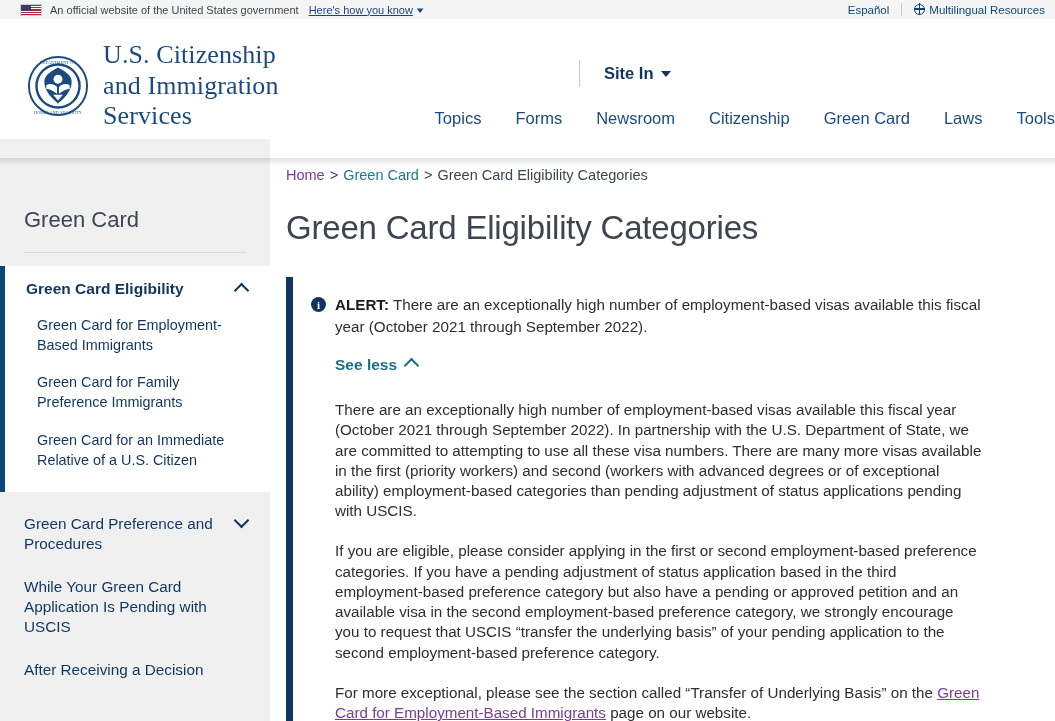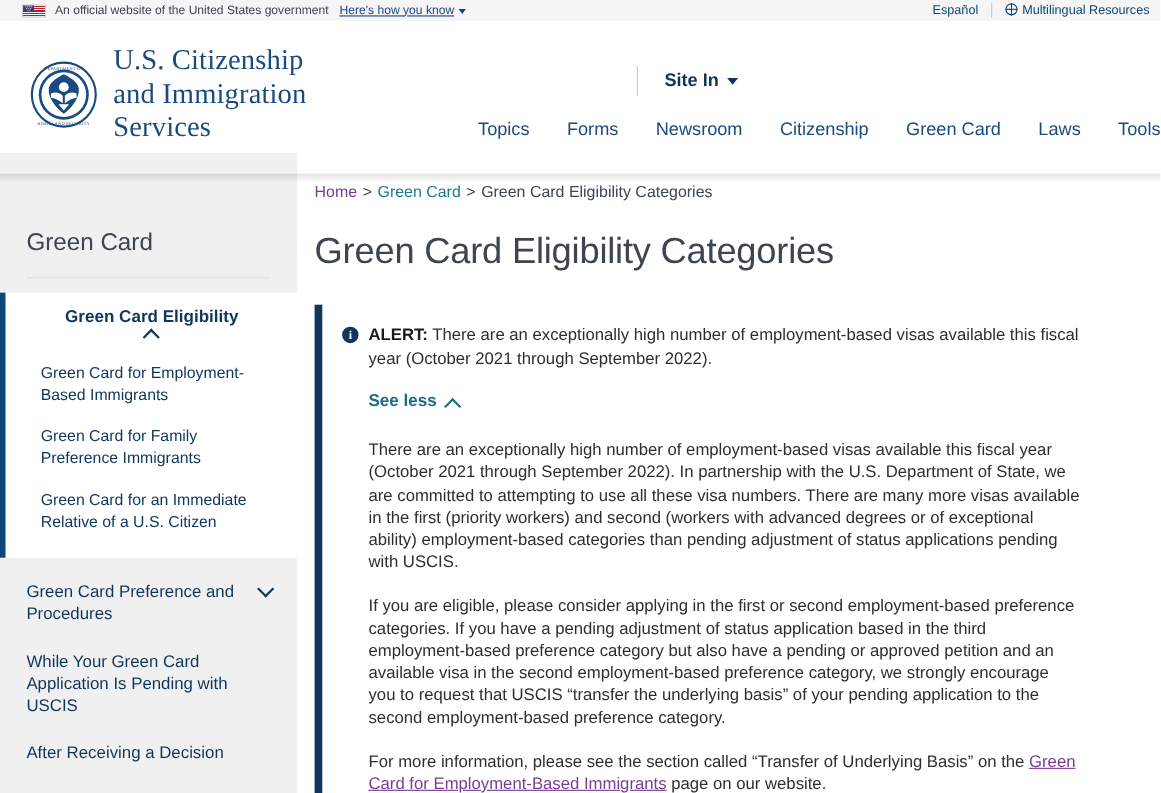--- a/index.html
+++ b/index.html
@@ -234,21 +234,20 @@
   .side-active {
     background: #ffffff;
     border-left: 5px solid #0b4778;
     margin-top: 13px;
     padding: 14px 0 22px 0;
   }
   .side-active-head {
     display: flex;
     align-items: center;
     padding: 0 20px 0 21px;
-    flex-direction: column;
   }
   .side-active-head .label {
     font-size: 15.5px;
     font-weight: bold;
     color: #10365e;
     flex: 1;
   }
   .chev {
     width: 15px; height: 15px;
     position: relative;
@@ -351,21 +350,21 @@
     color: #2e2e2e;
     flex: 1;
   }
   .alert-text b { color: #1b1b1b; }
   .see-less {
     margin: 19px 0 0 24px;
     font-size: 15.5px;
     font-weight: bold;
     color: #1b6e86;
     display: inline-flex;
-    align-items: flex-end;
+    align-items: flex-start;
     gap: 8px;
     cursor: pointer;
   }
   .chev-teal {
     width: 14px; height: 14px;
     position: relative;
   }
   .chev-teal::before {
     content: "";
     position: absolute;
@@ -493,17 +492,17 @@
       </div>
 
       <div class="see-less">
         <span>See less</span>
         <span class="chev-teal"></span>
       </div>
 
       <div class="alert-body">
         <p>There are an exceptionally high number of employment-based visas available this fiscal year (October 2021 through September 2022). In partnership with the U.S. Department of State, we are committed to attempting to use all these visa numbers. There are many more visas available in the first (priority workers) and second (workers with advanced degrees or of exceptional ability) employment-based categories than pending adjustment of status applications pending with USCIS.</p>
         <p>If you are eligible, please consider applying in the first or second employment-based preference categories. If you have a pending adjustment of status application based in the third employment-based preference category but also have a pending or approved petition and an available visa in the second employment-based preference category, we strongly encourage you to request that USCIS “transfer the underlying basis” of your pending application to the second employment-based preference category.</p>
-        <p><span>For more information, please see the section called “Transfer of Underlying Basis” on the </span><a class="inline-link">Green Card for Employment-Based Immigrants</a><span> page on our website.</span></p>
+        <p><span>For more exceptional, please see the section called “Transfer of Underlying Basis” on the </span><a class="inline-link">Green Card for Employment-Based Immigrants</a><span> page on our website.</span></p>
       </div>
     </section>
   </main>
 </div>
 
 </body></html>

